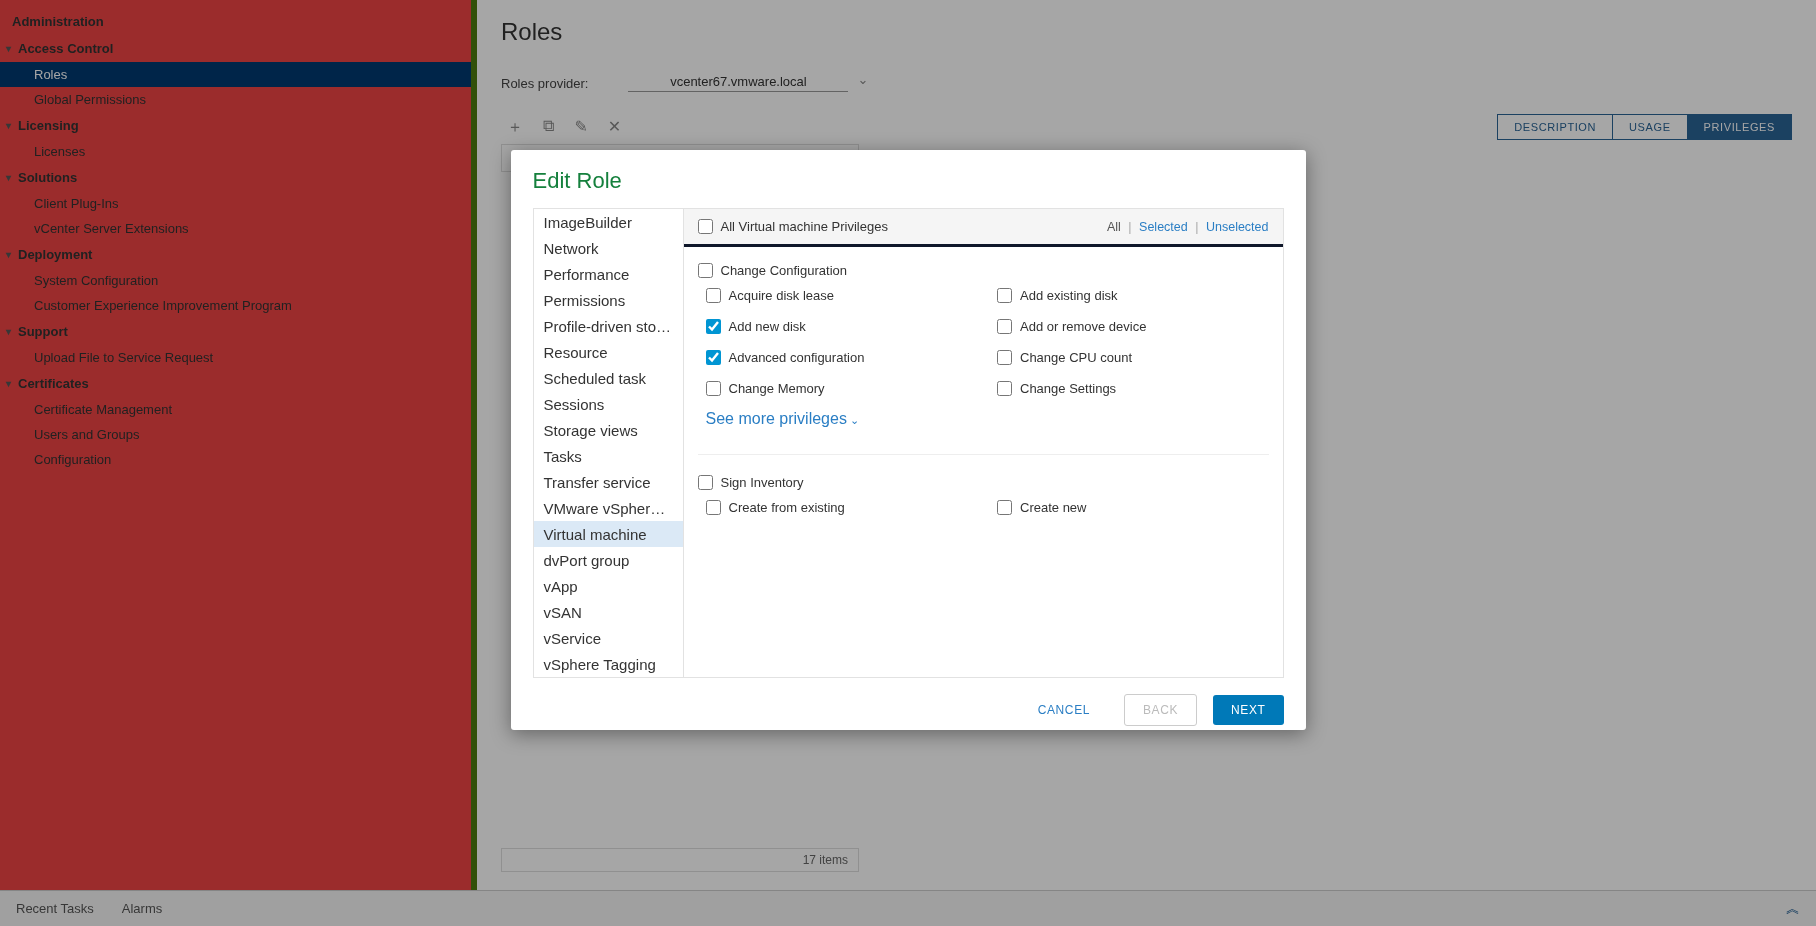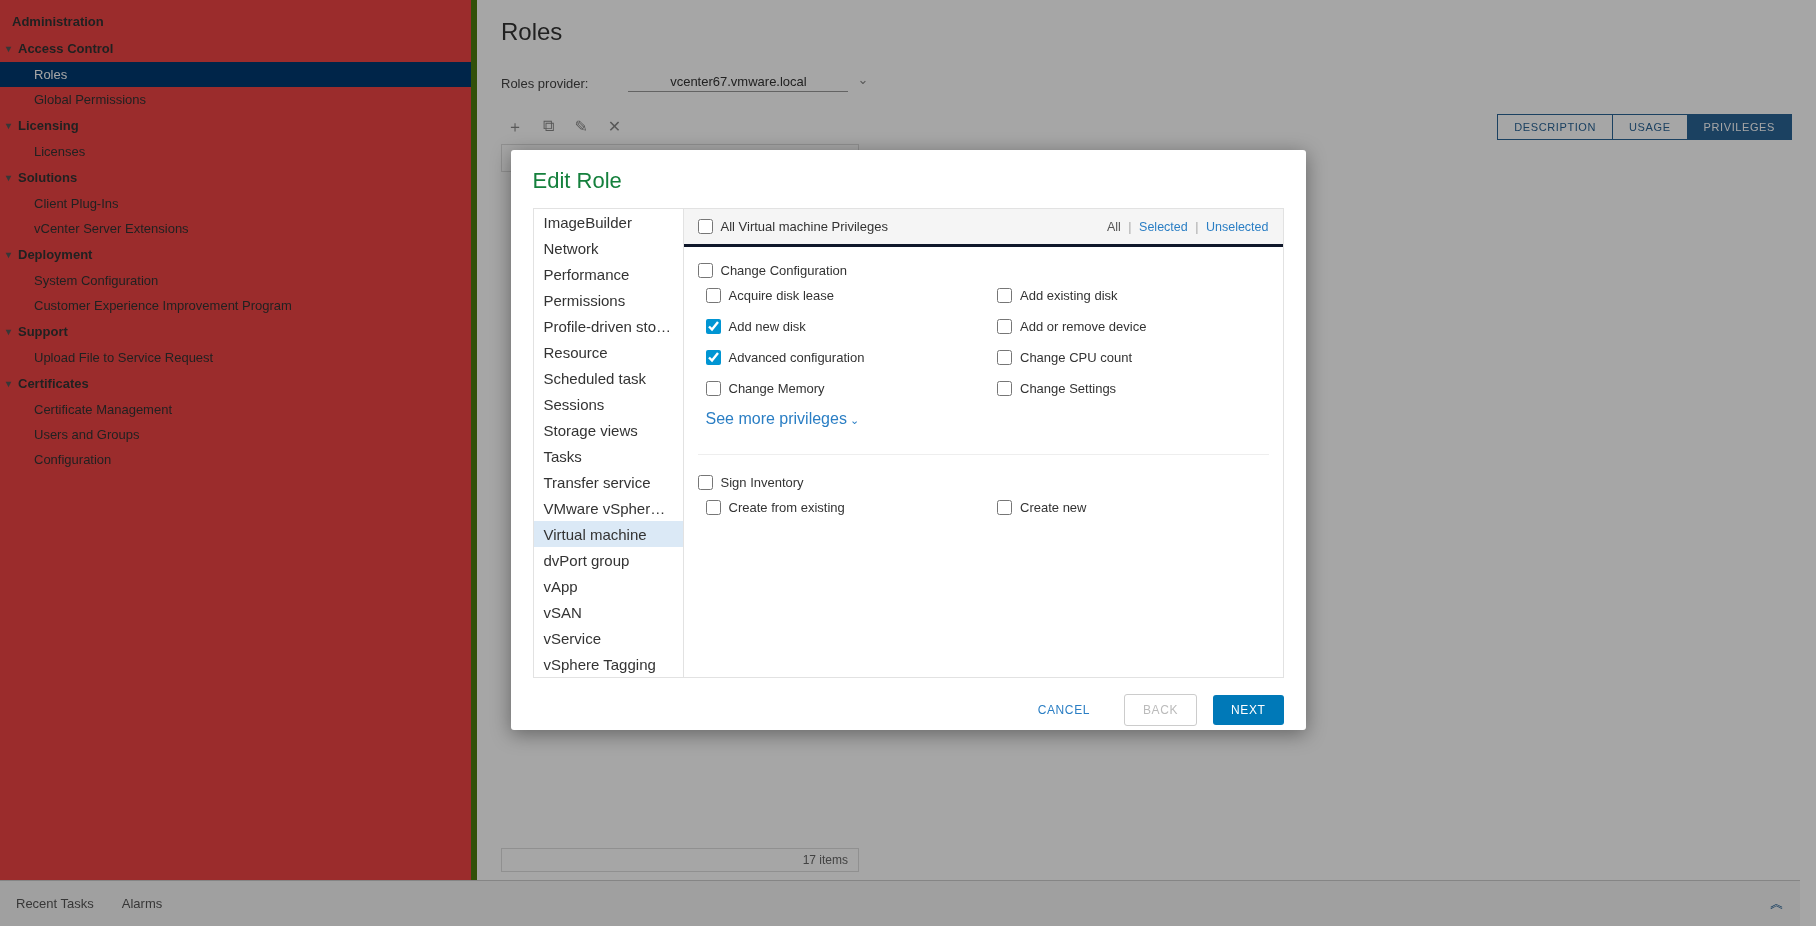--- a/index.html
+++ b/index.html
@@ -79,21 +79,21 @@
   .tab.active { background: #2a6496; color: #fff; }
   .roles-list-bg {
     border: 1px solid #ddd; width: 358px; padding: 6px 10px; color: #666; font-size: 12px;
   }
   .items-footer {
     border: 1px solid #ddd; width: 358px; margin-top: auto;
     text-align: right; padding: 4px 10px; color: #666; font-size: 12px;
   }
   
   .bottom-bar {
-    position: absolute; bottom: 0; left: 0; right: 16px; height: 46px;
+    position: absolute; bottom: 0; left: 0; right: 0; height: 36px;
     border-top: 1px solid #ccc; background: #f6f6f6;
     display: flex; align-items: center; gap: 28px; padding: 0 16px;
     color: #555;
   }
   .bottom-bar .expand {
     margin-left: auto; color: #2a6496; font-size: 14px;
   }
   
   .overlay {
     position: absolute; inset: 0; background: rgba(0,0,0,0.35);

